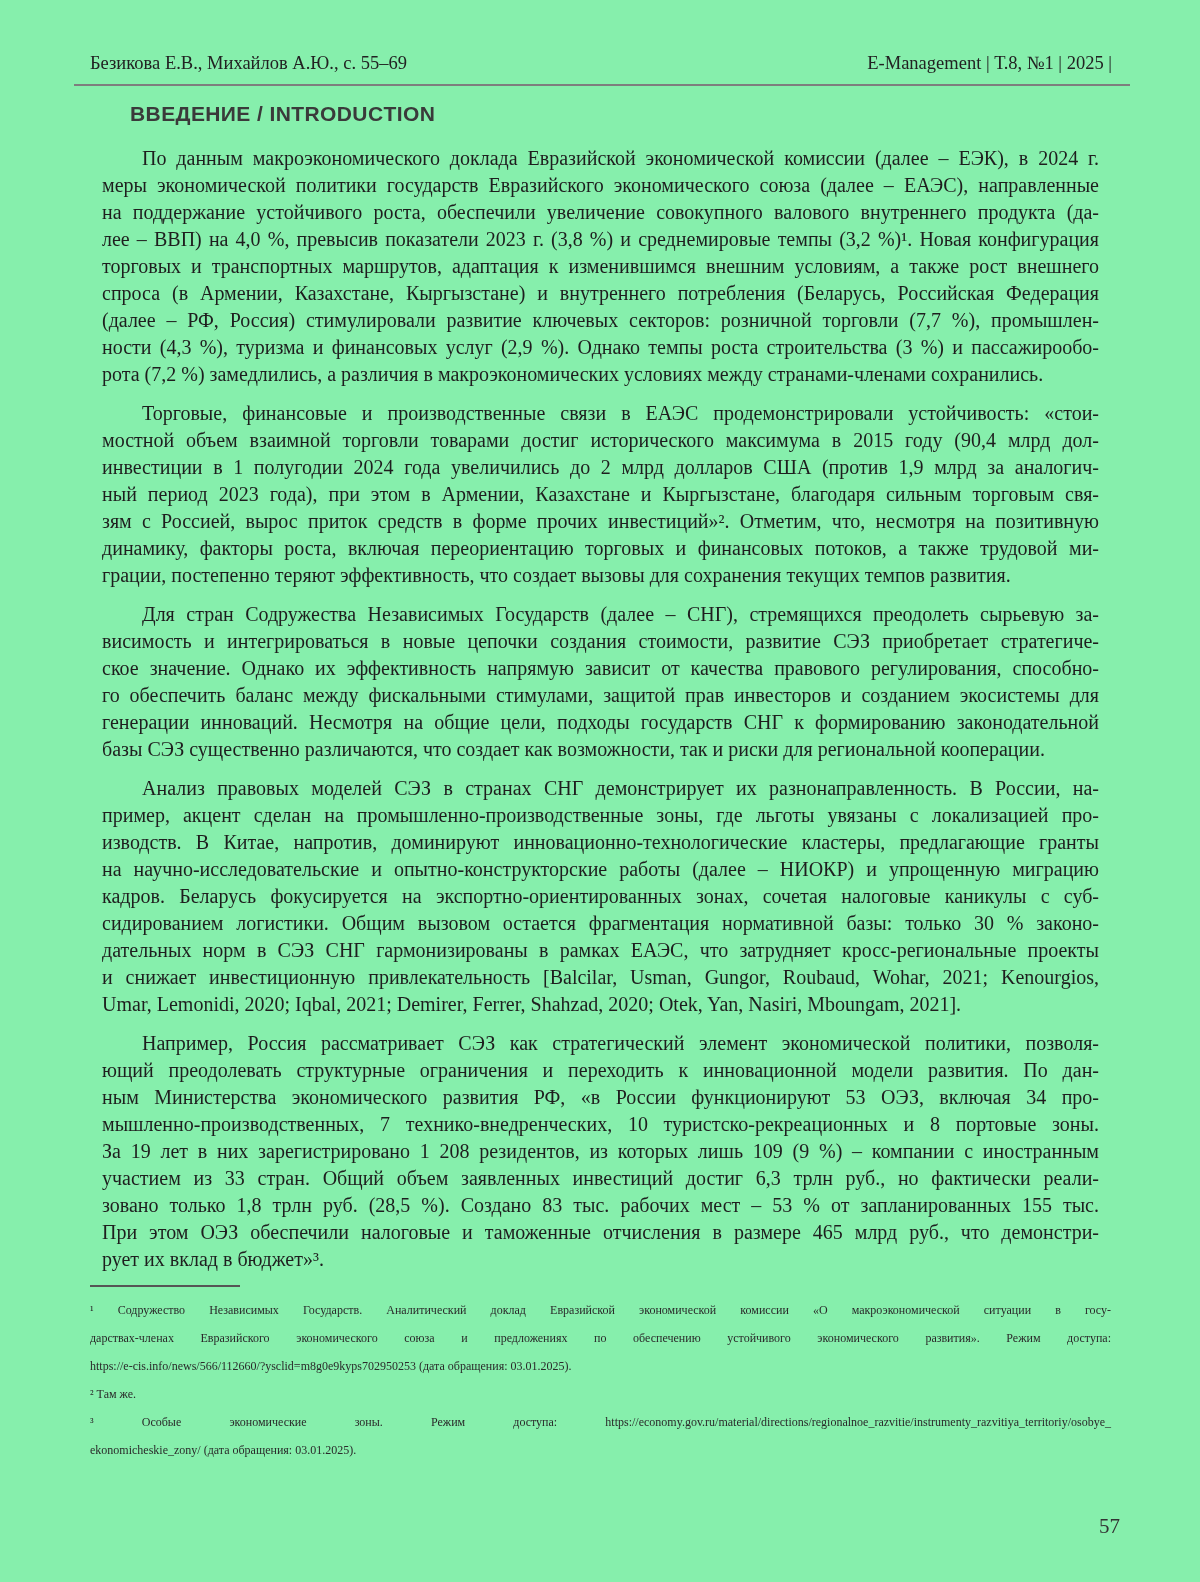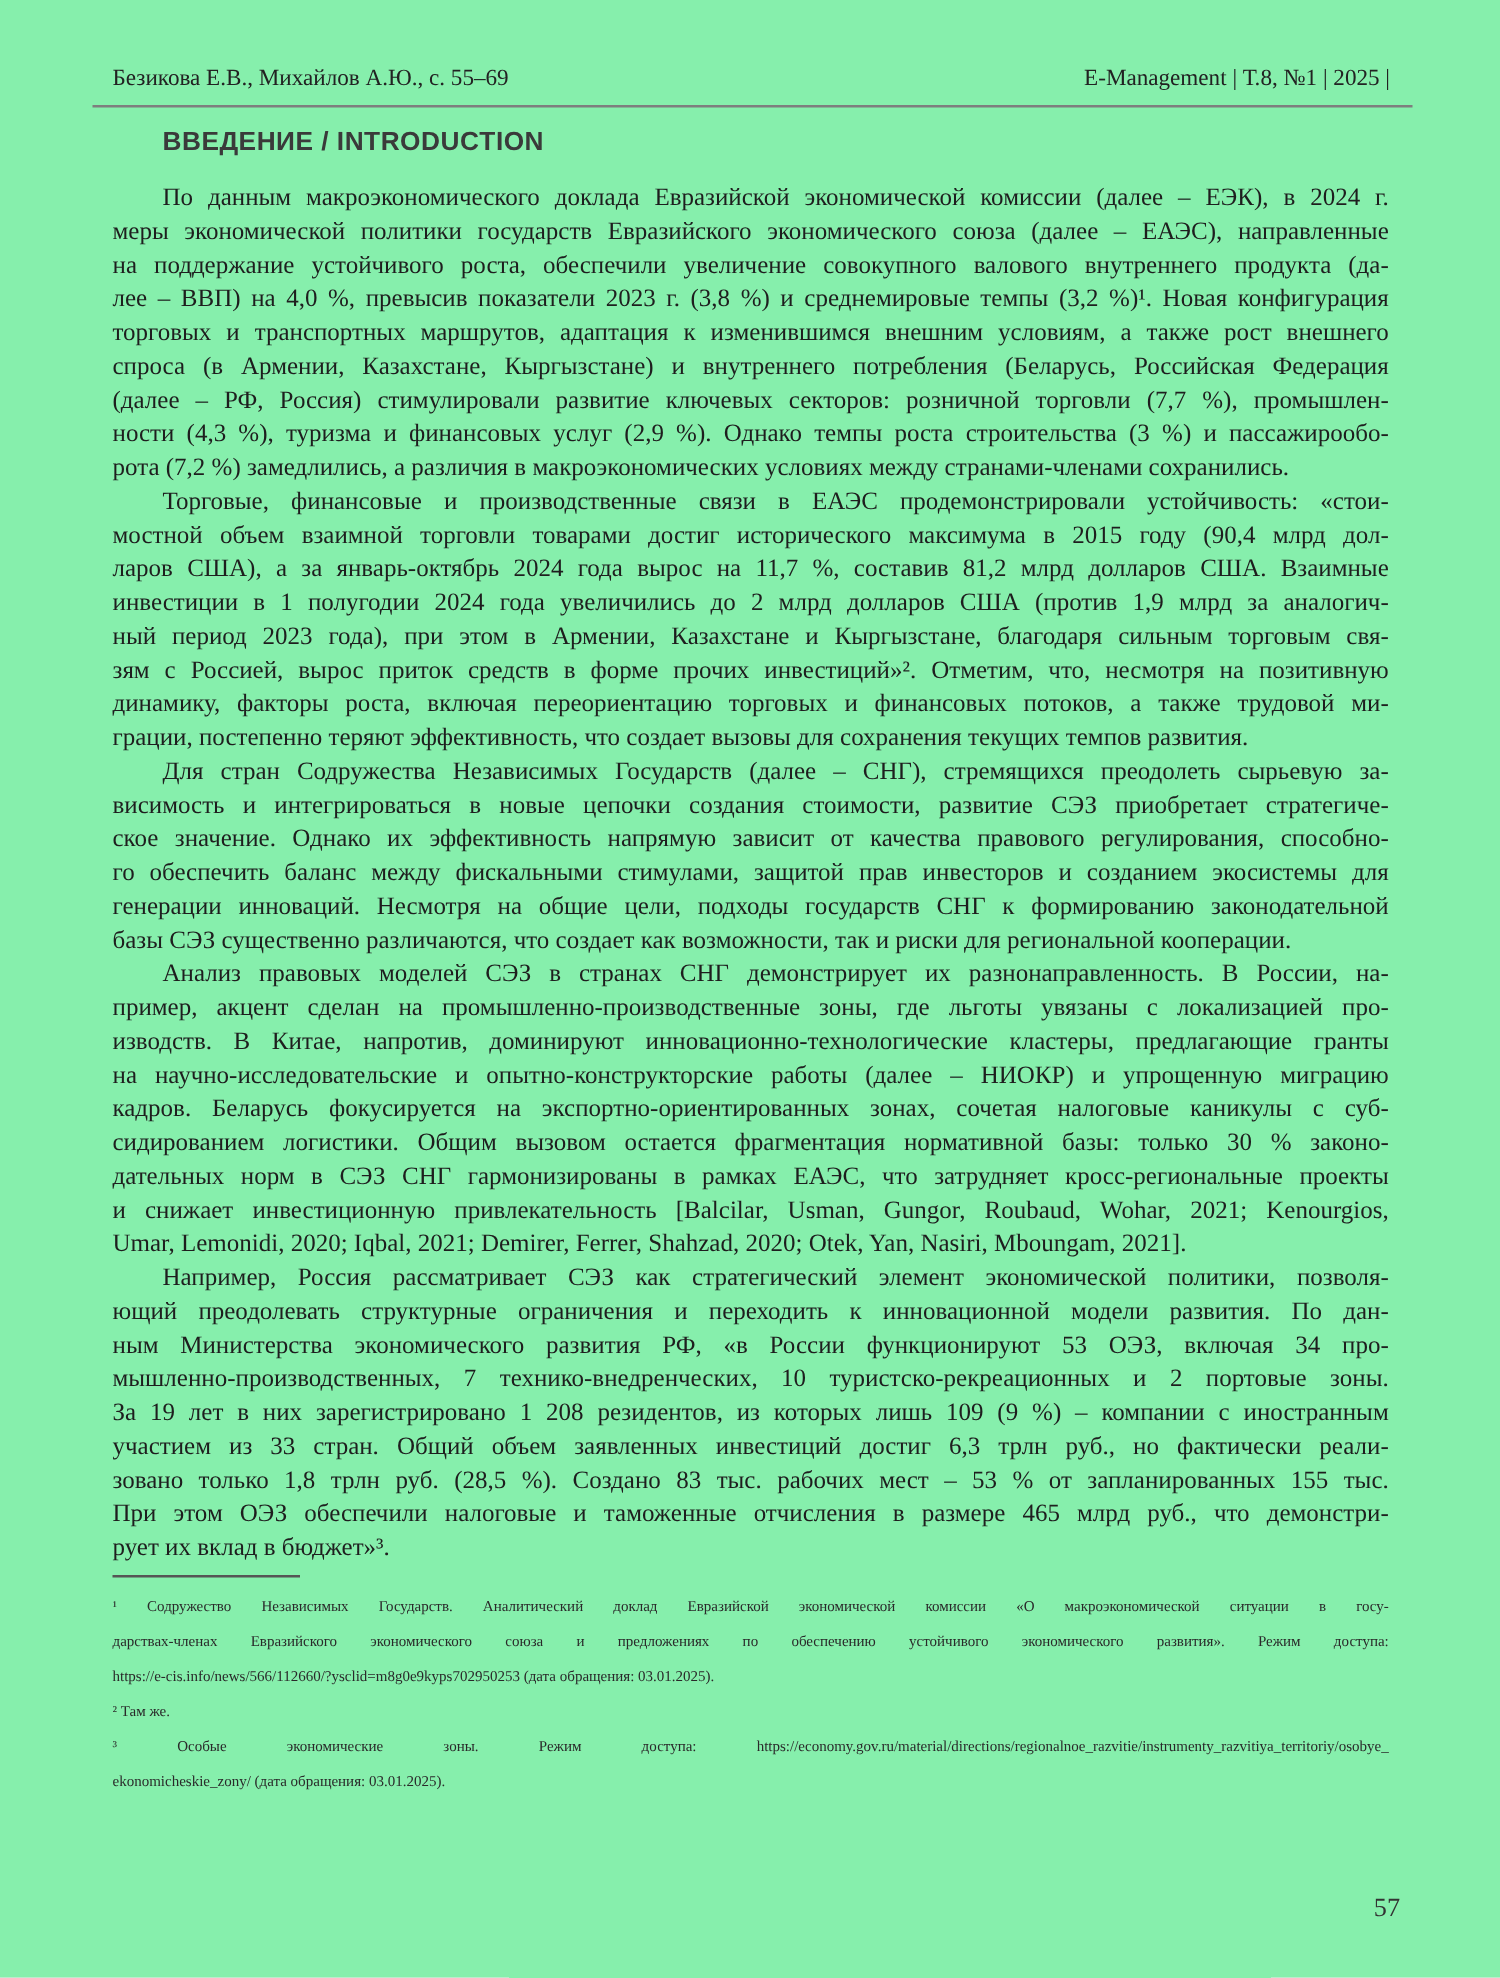--- a/index.html
+++ b/index.html
@@ -38,21 +38,21 @@
     font-weight: 700;
     font-size: 21px;
     letter-spacing: 0.4px;
     color: #3a3a3a;
     margin: 0 0 17px 40px;
     height: 28px;
     line-height: 28px;
     white-space: nowrap;
   }
   .section + .section .section-heading { margin-top: 16px; margin-bottom: 11px; }
-  .paragraph { margin: 0; }
+  .paragraph { margin: 12px; }
   .line {
     font-size: 20px;
     line-height: 27px;
     height: 27px;
     text-align: justify;
     text-align-last: justify;
     white-space: nowrap;
   }
   .line.first { text-indent: 40px; }
   .line.last { text-align-last: left; }
@@ -102,21 +102,20 @@
           <div class="line">лее – ВВП) на 4,0 %, превысив показатели 2023 г. (3,8 %) и среднемировые темпы (3,2 %)¹. Новая конфигурация</div>
           <div class="line">торговых и транспортных маршрутов, адаптация к изменившимся внешним условиям, а также рост внешнего</div>
           <div class="line">спроса (в Армении, Казахстане, Кыргызстане) и внутреннего потребления (Беларусь, Российская Федерация</div>
           <div class="line">(далее – РФ, Россия) стимулировали развитие ключевых секторов: розничной торговли (7,7 %), промышлен-</div>
           <div class="line">ности (4,3 %), туризма и финансовых услуг (2,9 %). Однако темпы роста строительства (3 %) и пассажирообо-</div>
           <div class="line last">рота (7,2 %) замедлились, а различия в макроэкономических условиях между странами-членами сохранились.</div>
         </div>
         <div class="paragraph">
           <div class="line first">Торговые, финансовые и производственные связи в ЕАЭС продемонстрировали устойчивость: «стои-</div>
           <div class="line">мостной объем взаимной торговли товарами достиг исторического максимума в 2015 году (90,4 млрд дол-</div>
-          <div class="line">ларов США), а за январь-октябрь 2024 года вырос на 11,7 %, составив 81,2 млрд долларов США. Взаимные</div>
           <div class="line">инвестиции в 1 полугодии 2024 года увеличились до 2 млрд долларов США (против 1,9 млрд за аналогич-</div>
           <div class="line">ный период 2023 года), при этом в Армении, Казахстане и Кыргызстане, благодаря сильным торговым свя-</div>
           <div class="line">зям с Россией, вырос приток средств в форме прочих инвестиций»². Отметим, что, несмотря на позитивную</div>
           <div class="line">динамику, факторы роста, включая переориентацию торговых и финансовых потоков, а также трудовой ми-</div>
           <div class="line last">грации, постепенно теряют эффективность, что создает вызовы для сохранения текущих темпов развития.</div>
         </div>
         <div class="paragraph">
           <div class="line first">Для стран Содружества Независимых Государств (далее – СНГ), стремящихся преодолеть сырьевую за-</div>
           <div class="line">висимость и интегрироваться в новые цепочки создания стоимости, развитие СЭЗ приобретает стратегиче-</div>
           <div class="line">ское значение. Однако их эффективность напрямую зависит от качества правового регулирования, способно-</div>
@@ -134,21 +133,21 @@
           <div class="line">кадров. Беларусь фокусируется на экспортно-ориентированных зонах, сочетая налоговые каникулы с суб-</div>
           <div class="line">сидированием логистики. Общим вызовом остается фрагментация нормативной базы: только 30 % законо-</div>
           <div class="line">дательных норм в СЭЗ СНГ гармонизированы в рамках ЕАЭС, что затрудняет кросс-региональные проекты</div>
           <div class="line">и снижает инвестиционную привлекательность [Balcilar, Usman, Gungor, Roubaud, Wohar, 2021; Kenourgios,</div>
           <div class="line last">Umar, Lemonidi, 2020; Iqbal, 2021; Demirer, Ferrer, Shahzad, 2020; Otek, Yan, Nasiri, Mboungam, 2021].</div>
         </div>
         <div class="paragraph">
           <div class="line first">Например, Россия рассматривает СЭЗ как стратегический элемент экономической политики, позволя-</div>
           <div class="line">ющий преодолевать структурные ограничения и переходить к инновационной модели развития. По дан-</div>
           <div class="line">ным Министерства экономического развития РФ, «в России функционируют 53 ОЭЗ, включая 34 про-</div>
-          <div class="line">мышленно-производственных, 7 технико-внедренческих, 10 туристско-рекреационных и 2 портовые зоны.</div>
+          <div class="line">мышленно-производственных, 7 технико-внедренческих, 10 туристско-рекреационных и 8 портовые зоны.</div>
           <div class="line">За 19 лет в них зарегистрировано 1 208 резидентов, из которых лишь 109 (9 %) – компании с иностранным</div>
           <div class="line">участием из 33 стран. Общий объем заявленных инвестиций достиг 6,3 трлн руб., но фактически реали-</div>
           <div class="line">зовано только 1,8 трлн руб. (28,5 %). Создано 83 тыс. рабочих мест – 53 % от запланированных 155 тыс.</div>
           <div class="line">При этом ОЭЗ обеспечили налоговые и таможенные отчисления в размере 465 млрд руб., что демонстри-</div>
           <div class="line last">рует их вклад в бюджет»³.</div>
         </div>
       </div>
       <div class="footnotes">
         <div class="fn-rule"></div>
         <div class="fn-line">¹  Содружество Независимых Государств. Аналитический доклад Евразийской экономической комиссии «О макроэкономической ситуации в госу-</div>

